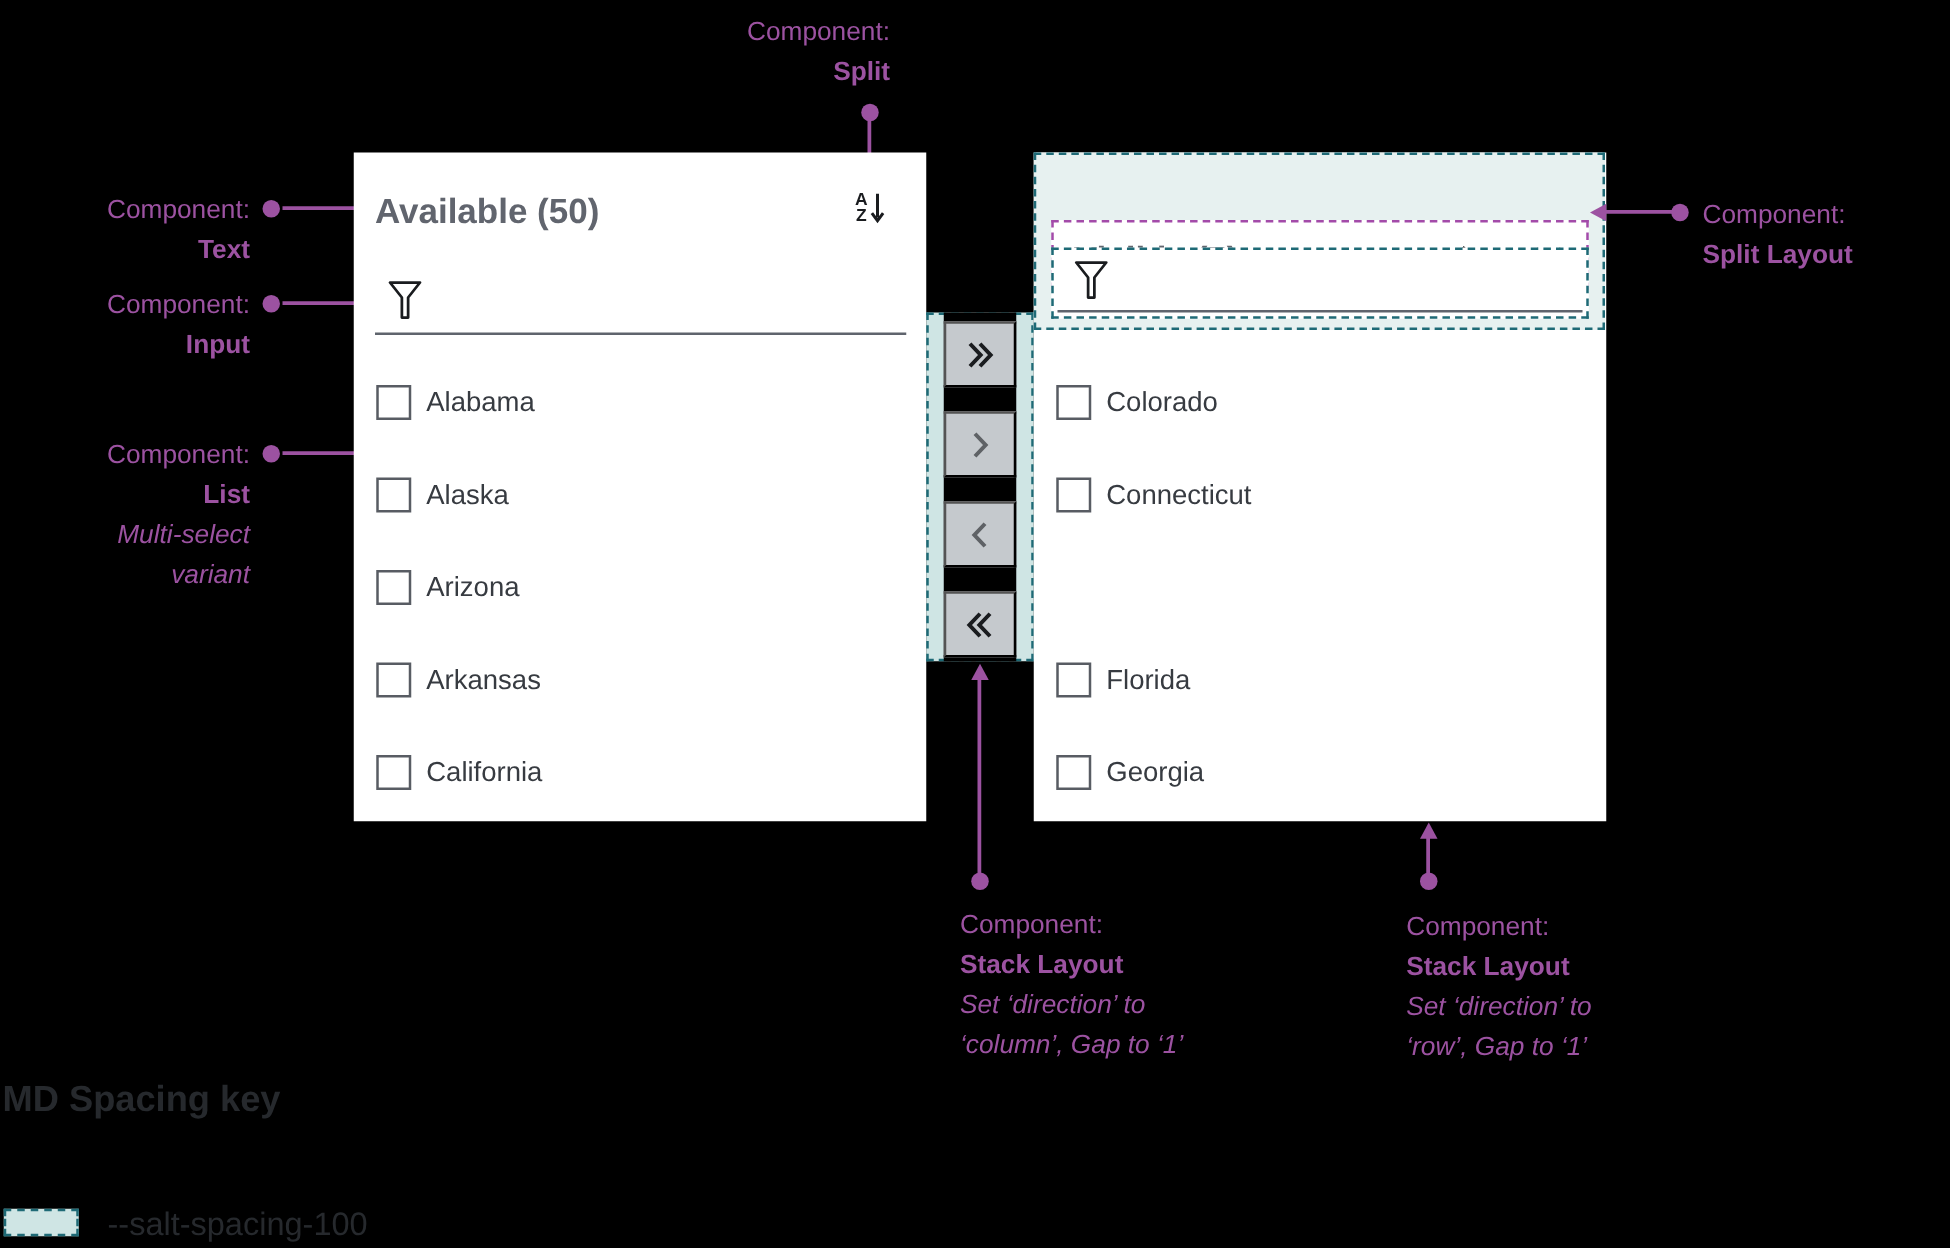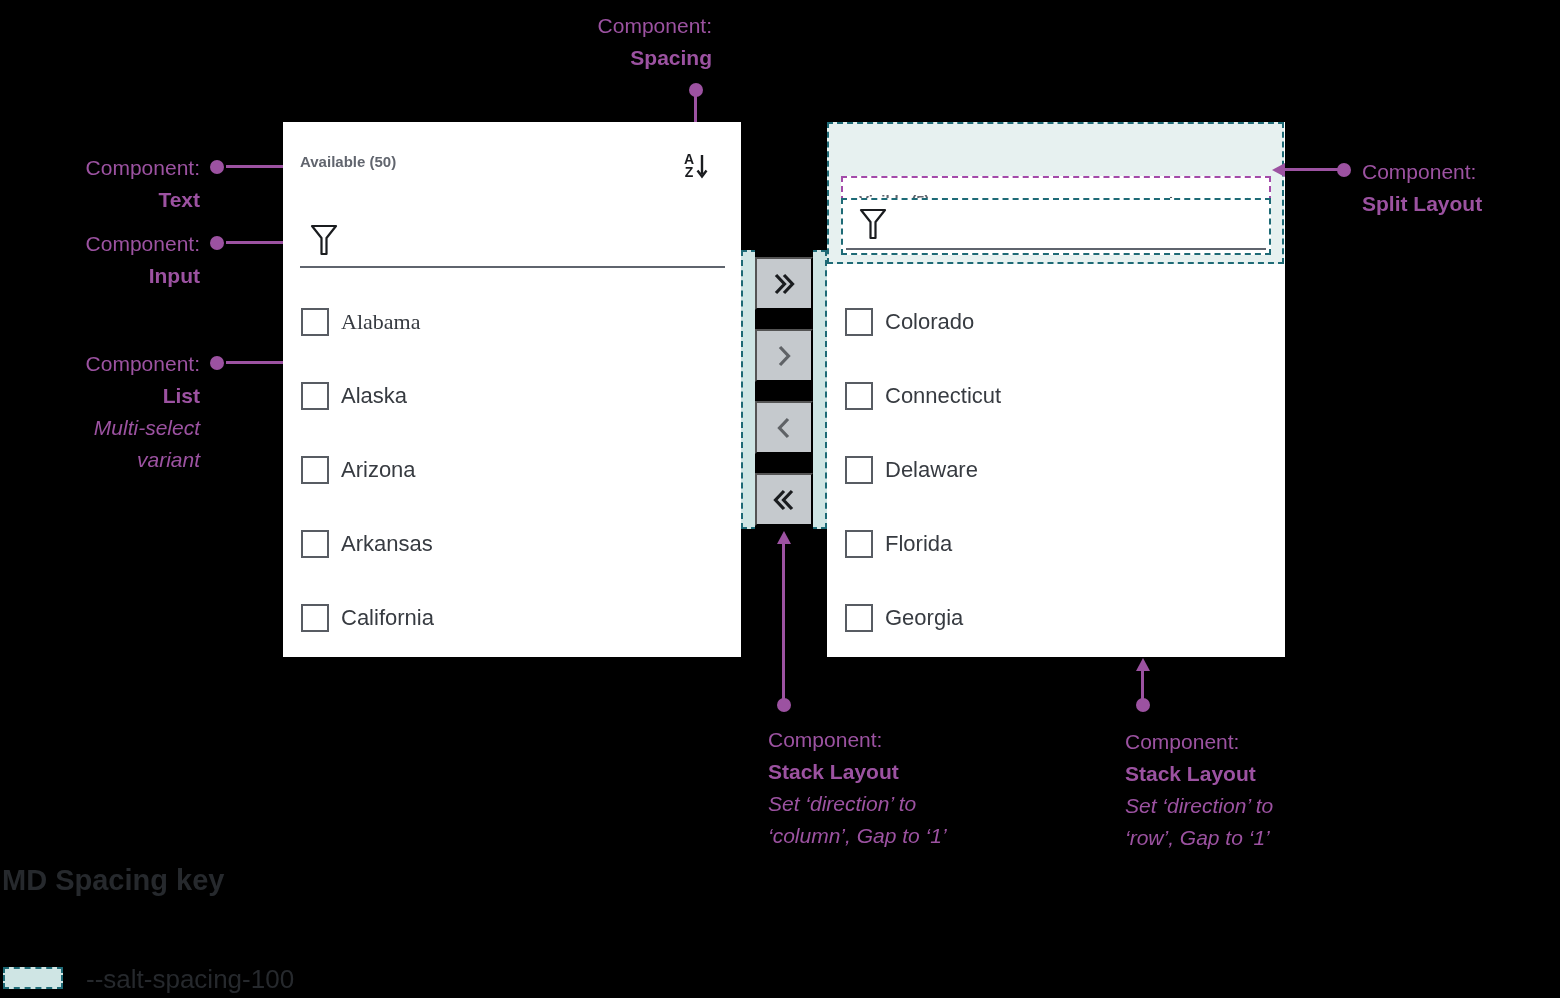--- a/index.html
+++ b/index.html
@@ -32,21 +32,21 @@
   .dot{width:14px;height:14px;border-radius:50%;background:var(--purple);}
   .hline{height:3px;background:var(--purple);}
   .vline{width:3px;background:var(--purple);}
   .arr{width:0;height:0;}
   .arr.right{border-top:7px solid transparent;border-bottom:7px solid transparent;border-left:13px solid var(--purple);}
   .arr.left {border-top:7px solid transparent;border-bottom:7px solid transparent;border-right:13px solid var(--purple);}
   .arr.down {border-left:7px solid transparent;border-right:7px solid transparent;border-top:13px solid var(--purple);}
   .arr.up   {border-left:7px solid transparent;border-right:7px solid transparent;border-bottom:13px solid var(--purple);}
   
   .panel{background:#fff;}
-  .panel-title{font-size:15px;font-weight:600;color:var(--header-text);white-space:nowrap;}
+  .panel-title{font-size:28px;font-weight:600;color:var(--header-text);white-space:nowrap;}
   .list-row{position:absolute;left:0;height:34px;display:flex;align-items:center;}
   .checkbox{position:absolute;left:18px;top:3px;width:28px;height:28px;border:2px solid var(--cb-border);background:#fff;}
   .row-label{position:absolute;left:58px;top:0;font-size:22px;line-height:34px;color:var(--item-text);white-space:nowrap;}
   .underline{position:absolute;height:2px;background:var(--underline);}
   .icon-btn{display:flex;align-items:center;justify-content:center;background:transparent;border:none;cursor:pointer;}
   
   .strip{background:var(--teal-fill);border:2px dashed var(--teal-border);}
   .strip-col{position:absolute;left:12px;top:-2px;width:58px;height:279px;background:#000;}
   .tbtn{position:absolute;left:12px;width:58px;height:53px;background:var(--btn-gray);display:flex;align-items:center;justify-content:center;}
   
@@ -60,21 +60,21 @@
   .az{display:flex;align-items:center;gap:2px;color:var(--icon-dark);}
   .az .letters{display:flex;flex-direction:column;font-size:14px;font-weight:600;line-height:13px;}
 </style>
 </head>
 <body>
 
 <div id="canvas">
 
   <div class="abs ann right" style="left:512px;top:10px;width:200px;">
     <div>Component:</div>
-    <div class="name">Spacing</div>
+    <div class="name">Split</div>
   </div>
   <div class="abs dot" style="left:689px;top:83px;"></div>
   <div class="abs vline" style="left:694px;top:95px;height:34px;"></div>
   <div class="abs arr down" style="left:689px;top:129px;"></div>
 
   <div class="abs ann right" style="left:0;top:152px;width:200px;">
     <div>Component:</div>
     <div class="name">Text</div>
   </div>
   <div class="abs dot" style="left:210px;top:160px;"></div>
@@ -114,21 +114,21 @@
       </span>
     </button>
 
     <div class="abs" style="left:17px;top:96px;width:425px;height:50px;">
       <svg class="abs" style="left:10px;top:6px;" width="28" height="32" viewBox="0 0 28 32">
         <path d="M2 2 H26 L16.5 14 V30 H11.5 V14 Z" fill="none" stroke="#1A1C1F" stroke-width="2.2" stroke-linejoin="round"></path>
       </svg>
       <div class="underline" style="left:0;top:48px;width:425px;"></div>
     </div>
 
-    <div class="list-row" style="top:183px;width:508px;font-family:Liberation Serif, serif;">
+    <div class="list-row" style="top:183px;width:508px;">
       <span class="checkbox"></span>
       <span class="row-label">Alabama</span>
     </div>
     <div class="list-row" style="top:257px;width:458px;">
       <span class="checkbox"></span>
       <span class="row-label">Alaska</span>
     </div>
     <div class="list-row" style="top:331px;width:458px;">
       <span class="checkbox"></span>
       <span class="row-label">Arizona</span>
@@ -194,24 +194,20 @@
     </div>
 
     <div class="list-row" style="top:183px;width:458px;">
       <span class="checkbox"></span>
       <span class="row-label">Colorado</span>
     </div>
     <div class="list-row" style="top:257px;width:458px;">
       <span class="checkbox"></span>
       <span class="row-label">Connecticut</span>
     </div>
-    <div class="list-row" style="top:331px;width:458px;">
-      <span class="checkbox"></span>
-      <span class="row-label">Delaware</span>
-    </div>
     <div class="list-row" style="top:405px;width:368px;">
       <span class="checkbox"></span>
       <span class="row-label">Florida</span>
     </div>
     <div class="list-row" style="top:479px;width:370px;">
       <span class="checkbox"></span>
       <span class="row-label">Georgia</span>
     </div>
   </div>
 

